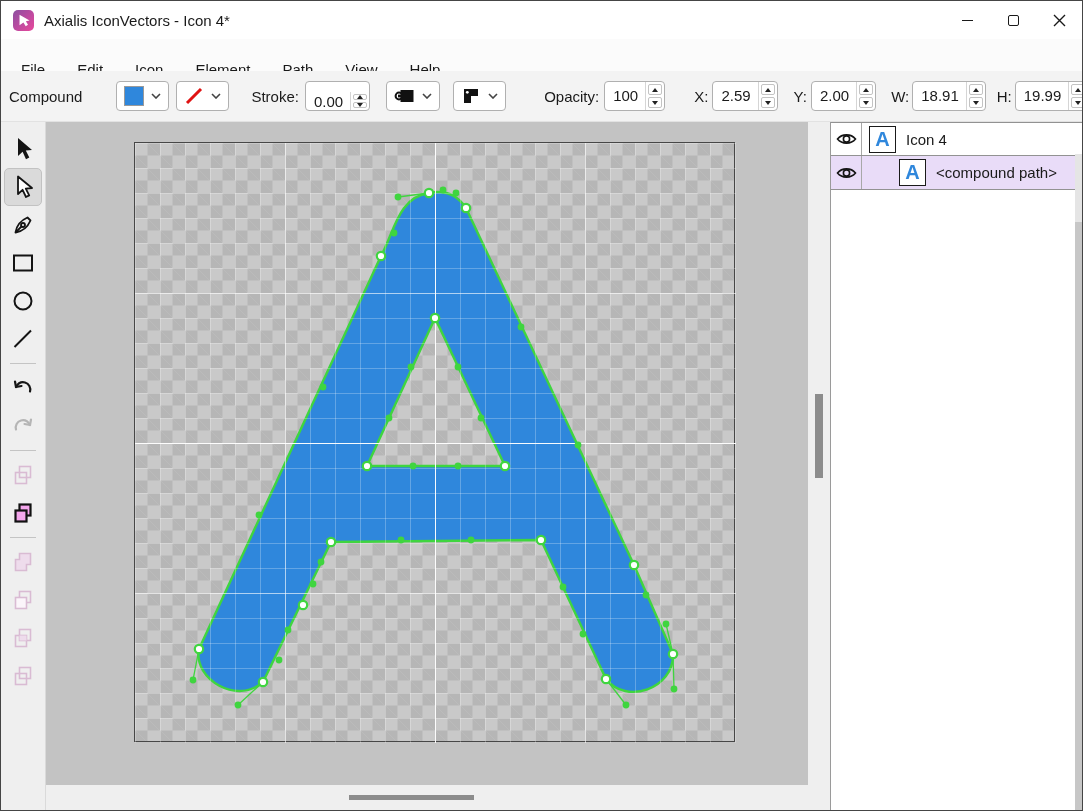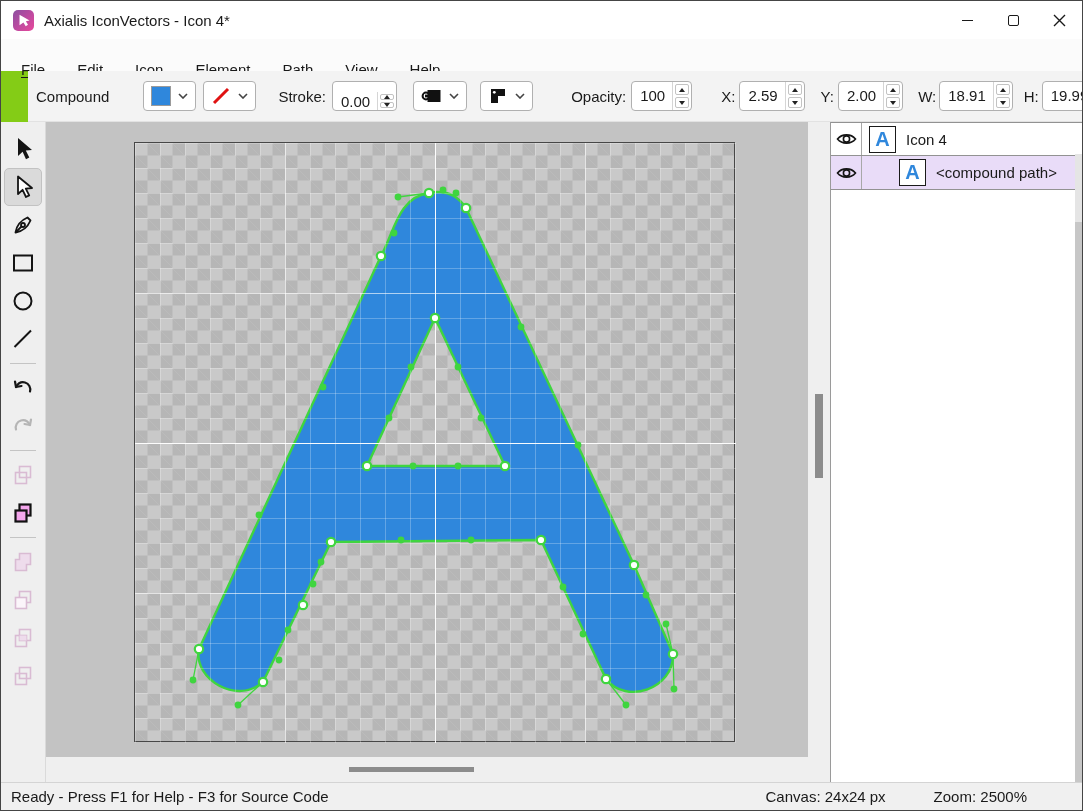--- a/index.html
+++ b/index.html
@@ -17,21 +17,21 @@
   .winbtn { width:46px; height:100%; display:flex; align-items:center; justify-content:center; }
   .min-glyph { width:11px; height:0; border-top:1.6px solid #1a1a1a; }
   .max-glyph { width:11px; height:11px; border:1.5px solid #1a1a1a; border-radius:2px; }
 
   
   .menubar { height:32px; background:#fbfbfb; display:flex; align-items:center; padding-left:4px; flex:0 0 auto; }
   .mi { padding:5px 16px;margin-top:29px; }
   .mi .u { text-decoration:underline; text-underline-offset:2px; }
 
   
-  .toolbar { height:51px; background:#f3f3f3; display:flex; align-items:center; flex:0 0 auto; border-bottom:1px solid #e2e2e2;margin-left:27px; }
+  .toolbar { height:51px; background:#f3f3f3; display:flex; align-items:center; flex:0 0 auto; border-bottom:1px solid #e2e2e2; }
   .tlabel { white-space:nowrap; }
   .dd { height:30px; background:#fff; border:1px solid #b0b0b0; border-radius:4px; display:flex; align-items:center; padding:0 7px; gap:7px; }
   .swatch { width:20px; height:20px; border:1px solid #9a9a9a; }
   .spin { height:30px; background:#fff; border:1px solid #b0b0b0; border-radius:4px; display:flex; align-items:stretch; }
   .spin .val { padding:5px 7px 0 8px; min-width:34px; }
   .sbtns { width:19px; display:flex; flex-direction:column; padding:2px; gap:2px; border-left:1px solid #d5d5d5; }
   .sbtn { flex:1; border:1px solid #c3c3c3; border-radius:2px; display:flex; align-items:center; justify-content:center; background:#fff; }
   .tri-up { width:0; height:0; border-left:3.5px solid transparent; border-right:3.5px solid transparent; border-bottom:4.5px solid #222; }
   .tri-dn { width:0; height:0; border-left:3.5px solid transparent; border-right:3.5px solid transparent; border-top:4.5px solid #222; }
 
@@ -429,19 +429,14 @@
             <span style="color:#2f87dc;">A</span>
           </div>
         <div class="llabel">&lt;compound path&gt;</div>
       </div>
       <div class="lscroll">
           <div class="lthumb"></div>
         </div>
     </div>
   </div>
 
-  <div class="statusbar">
-    <span class="status-left">Ready - Press F1 for Help - F3 for Source Code</span>
-    <span class="status-canvas">Canvas: 24x24 px</span>
-    <span class="status-zoom">Zoom: 2500%</span>
-  </div>
 
 </div>
 
 </body></html>

